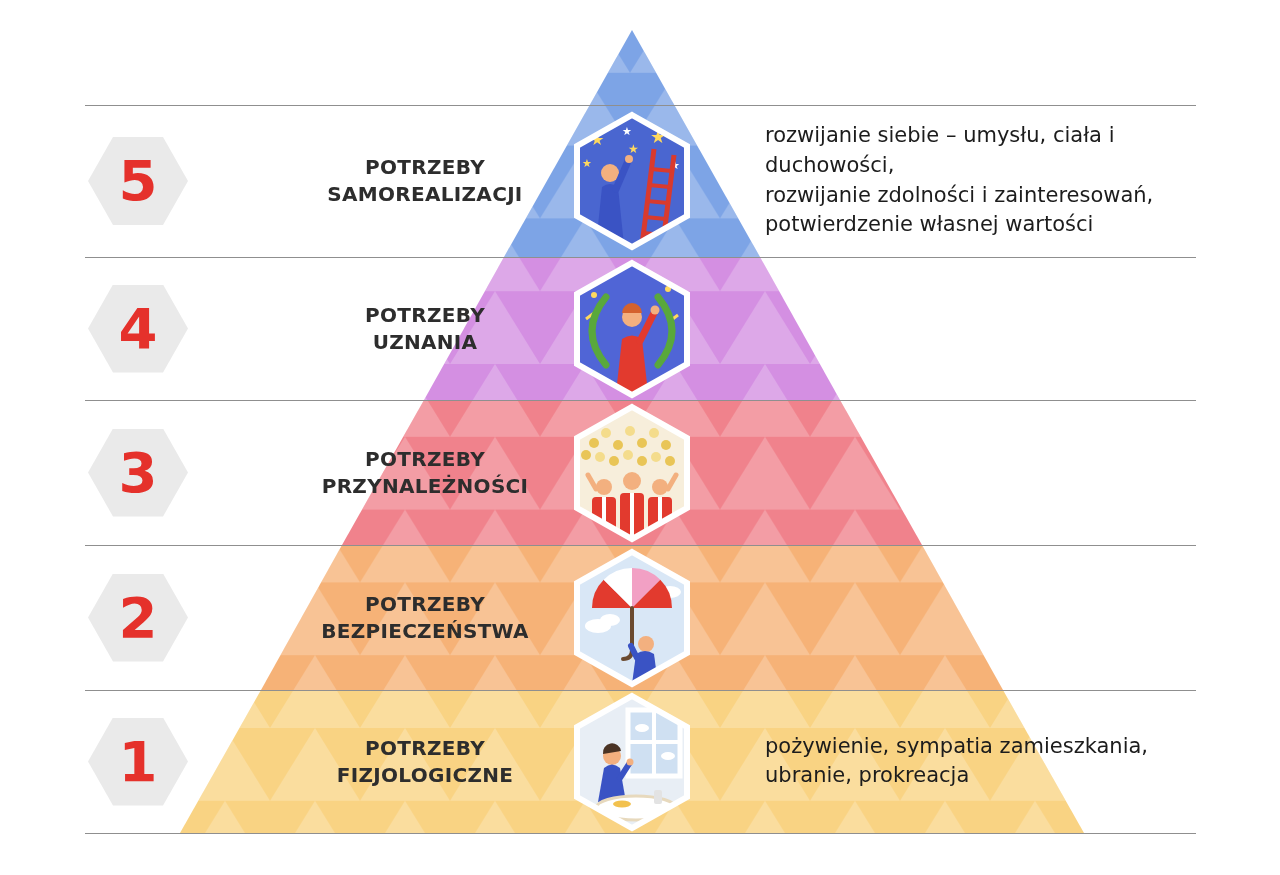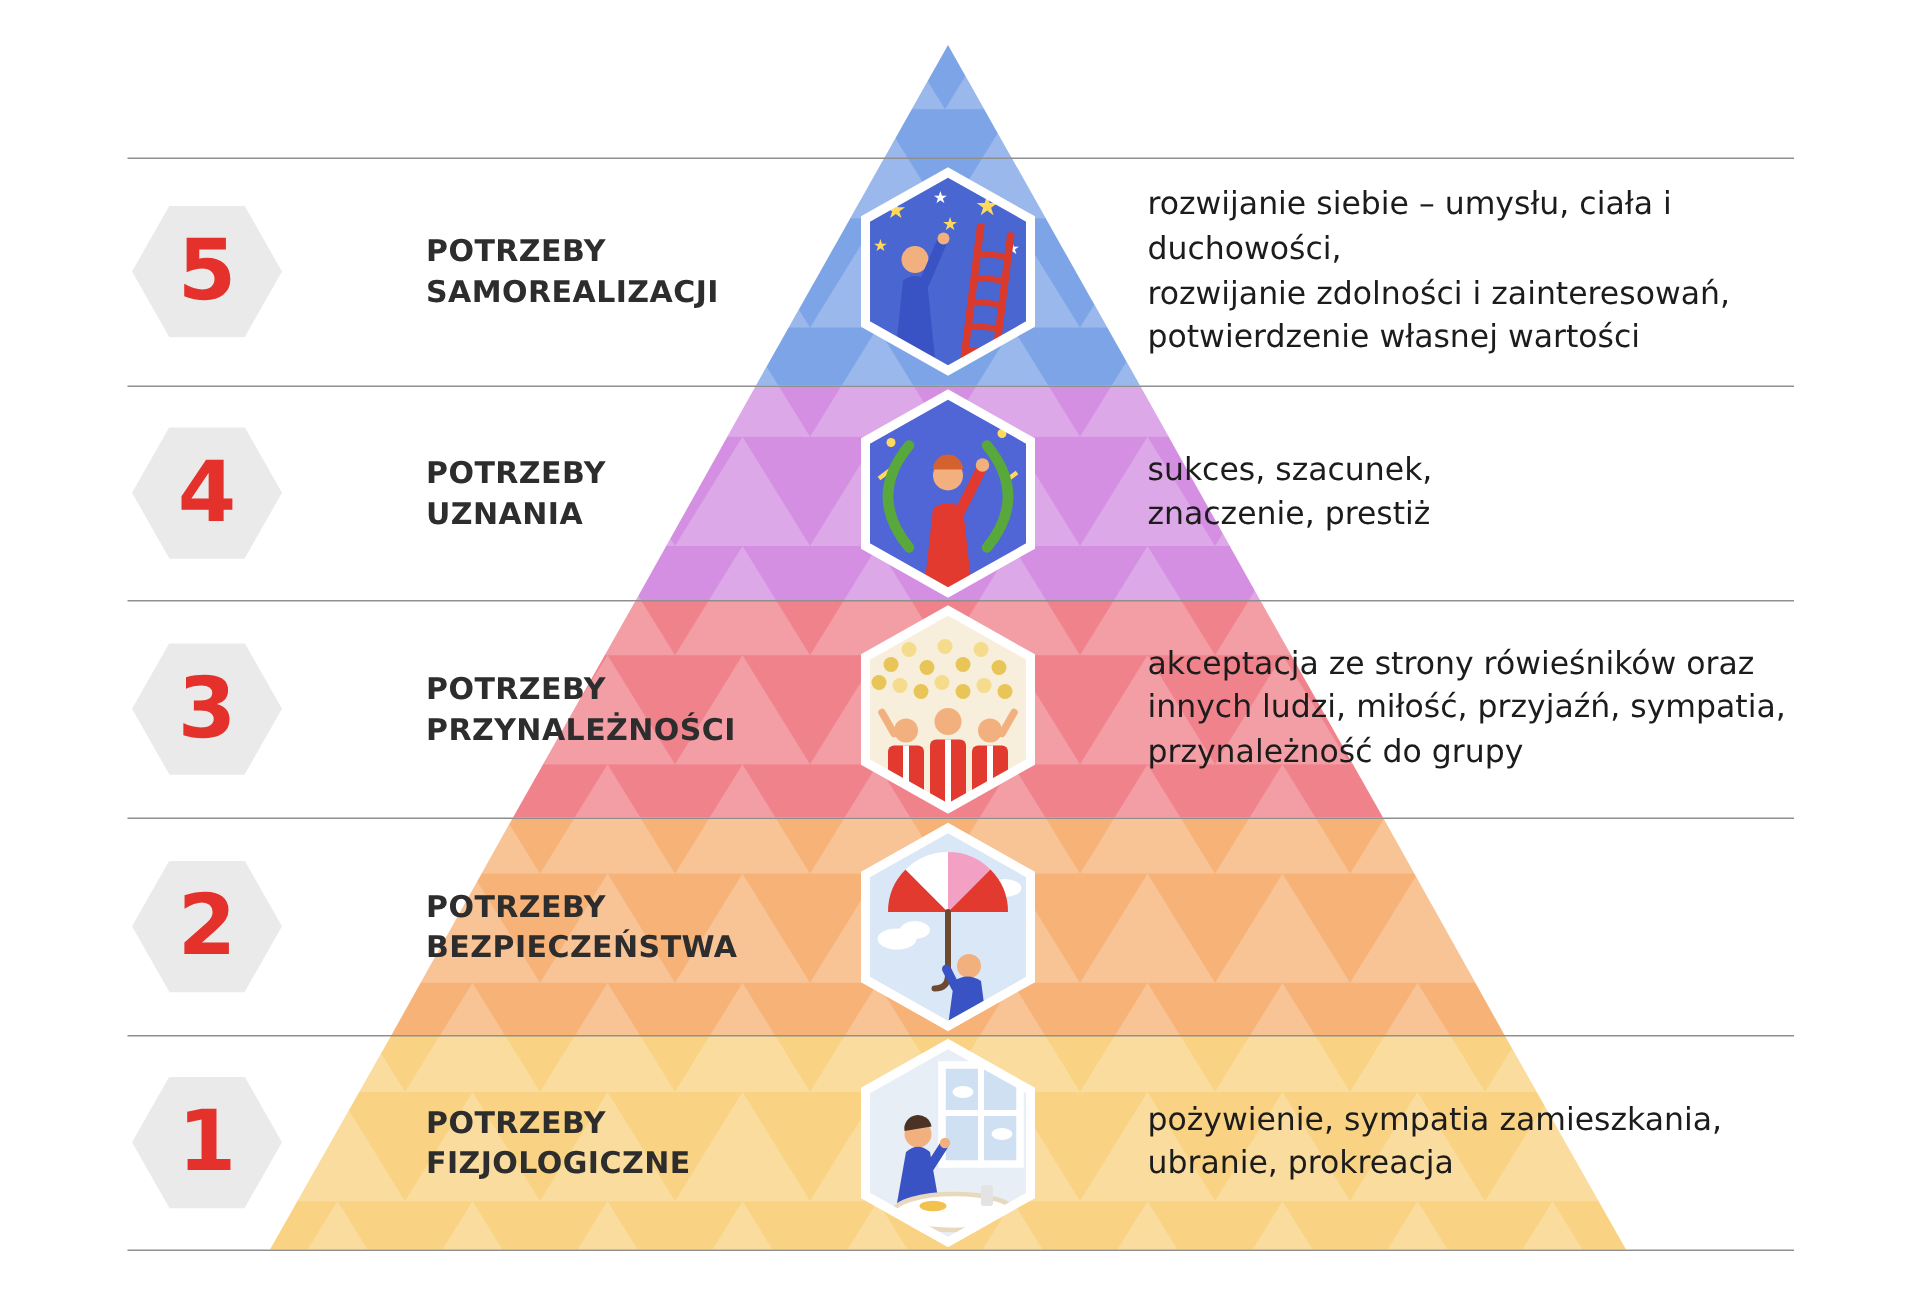--- a/index.html
+++ b/index.html
@@ -11,22 +11,22 @@
   .hline{position:absolute;left:85px;width:1111px;height:1px;background:#8f8f8f;z-index:2;}
   .row{position:absolute;left:0;width:1280px;z-index:3;}
   .hexnum{
     position:absolute;left:88px;top:50%;transform:translateY(-50%);
     width:100px;height:88px;background:#eaeaea;
     clip-path:polygon(25% 0,75% 0,100% 50%,75% 100%,25% 100%,0 50%);
     display:flex;align-items:center;justify-content:center;
     font-size:56px;font-weight:bold;color:var(--num-red,#e5312b);line-height:1;
   }
   .title{
-    position:absolute;left:284px;width:314px;top:50%;transform:translateY(-50%);
-    text-align:left;font-weight:bold;font-size:20px;color:#2d2d2d;
+    position:absolute;left:268px;width:314px;top:50%;transform:translateY(-50%);
+    text-align:center;font-weight:bold;font-size:20px;color:#2d2d2d;
     white-space:pre-line;line-height:1.35;letter-spacing:0.3px;
   }
   .iconhex{position:absolute;left:570px;top:50%;transform:translateY(-50%);width:124px;height:140px;}
   .desc{
     position:absolute;left:765px;width:452px;top:50%;transform:translateY(-50%);
     font-size:21px;color:#1c1c1c;white-space:pre-line;line-height:1.42;
   }
 </style>
 </head>
 <body>
@@ -122,22 +122,20 @@
           <path d="M88 106 Q116 72 88 38" stroke="#59a83c" stroke-width="7" fill="none" stroke-linecap="round"></path>
           <circle cx="62" cy="58" r="10" fill="#f3b07f"></circle>
           <path d="M52 54 a10 10 0 0 1 20 0 Z" fill="#d4622e"></path>
           <path d="M46 134 L52 80 Q62 73 72 80 L78 134 Z" fill="#e23a2e"></path>
           <path d="M70 82 L84 54" stroke="#e23a2e" stroke-width="7" stroke-linecap="round" fill="none"></path>
           <circle cx="85" cy="51" r="4.5" fill="#f3b07f"></circle>
         </g>
         <path d="M62 4 L117 35 L117 105 L62 136 L7 105 L7 35 Z" fill="none" stroke="#ffffff" stroke-width="6"></path>
       </svg>
     </div>
-    <div class="desc">sukces, szacunek,
-znaczenie, prestiż</div>
   </div>
 
   <div class="row" style="top:400px;height:145px">
     <div class="hexnum">
         <span>3</span>
       </div>
     <div class="title">POTRZEBY
 PRZYNALEŻNOŚCI</div>
     <div class="iconhex">
       <svg viewBox="0 0 124 140" width="124" height="140">
@@ -170,23 +168,20 @@
           <rect x="22" y="94" width="24" height="46" rx="4" fill="#e23a2e"></rect>
           <rect x="32" y="94" width="4" height="46" fill="#ffffff"></rect>
           <rect x="50" y="90" width="24" height="50" rx="4" fill="#e23a2e"></rect>
           <rect x="60" y="90" width="4" height="50" fill="#ffffff"></rect>
           <rect x="78" y="94" width="24" height="46" rx="4" fill="#e23a2e"></rect>
           <rect x="88" y="94" width="4" height="46" fill="#ffffff"></rect>
         </g>
         <path d="M62 4 L117 35 L117 105 L62 136 L7 105 L7 35 Z" fill="none" stroke="#ffffff" stroke-width="6"></path>
       </svg>
     </div>
-    <div class="desc">akceptacja ze strony rówieśników oraz
-innych ludzi, miłość, przyjaźń, sympatia,
-przynależność do grupy</div>
   </div>
 
   <div class="row" style="top:545px;height:145px">
     <div class="hexnum">
         <span>2</span>
       </div>
     <div class="title">POTRZEBY
 BEZPIECZEŃSTWA</div>
     <div class="iconhex">
       <svg viewBox="0 0 124 140" width="124" height="140">

